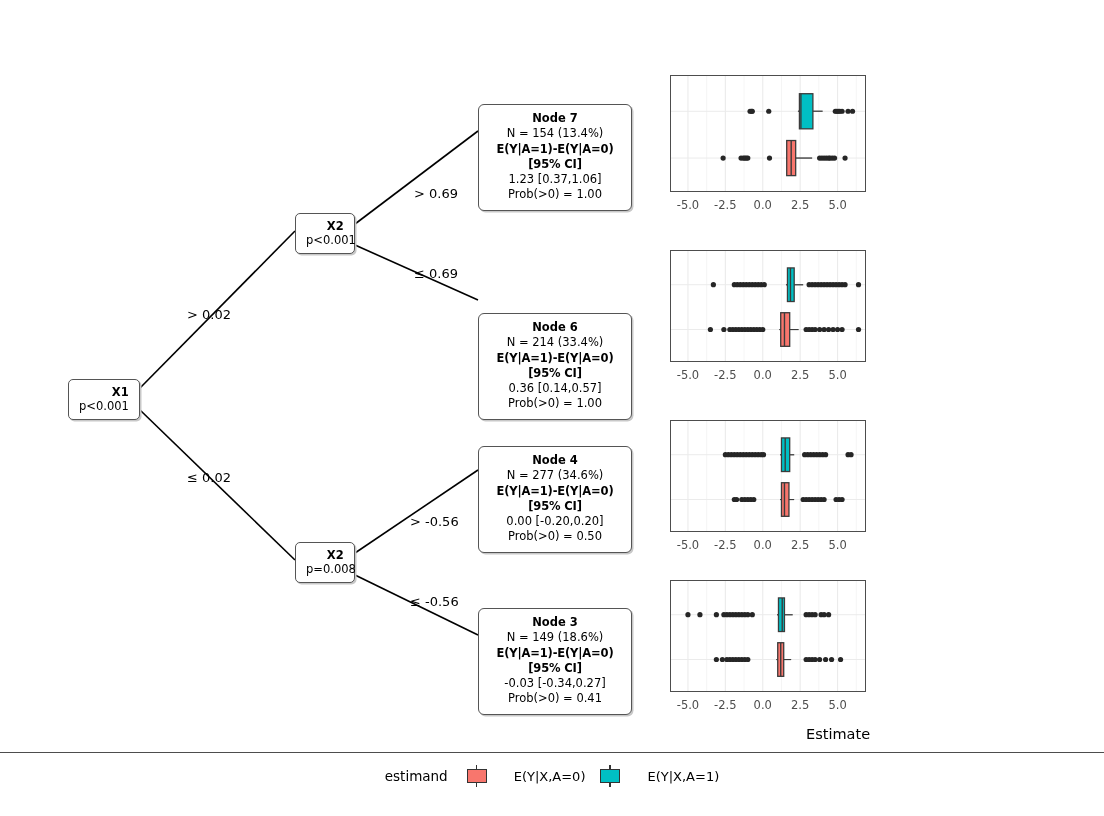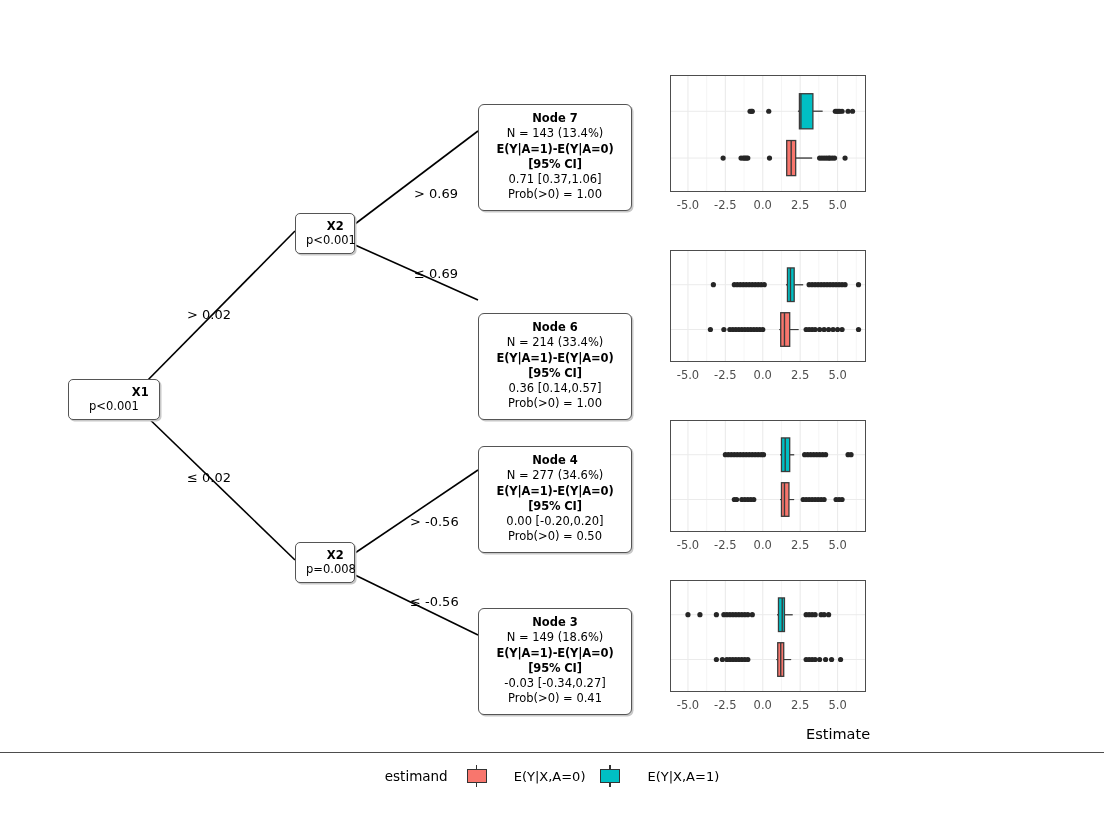--- a/index.html
+++ b/index.html
@@ -67,21 +67,21 @@
     <g stroke="#000" stroke-width="1.6" fill="none">
       <path d="M 140 388 L 295 231"></path>
       <path d="M 140 410 L 295 560"></path>
       <path d="M 355 224 L 478 131"></path>
       <path d="M 355 245 L 478 300"></path>
       <path d="M 355 553 L 478 470"></path>
       <path d="M 355 575 L 478 635"></path>
     </g>
   </svg>
 
-  <div class="split-node" style="left:68px;top:379px;width:92px;">
+  <div class="split-node" style="left:68px;top:379px;width:72px;">
     <div class="sn-var">X1</div>
     <div class="sn-p">p&lt;0.001</div>
   </div>
 
   <div class="split-node" style="left:295px;top:213px;width:60px;">
     <div class="sn-var">X2</div>
     <div class="sn-p">p&lt;0.001</div>
   </div>
 
   <div class="split-node" style="left:295px;top:542px;width:60px;">
@@ -91,23 +91,23 @@
 
   <div class="edge-label" style="left:187px;top:307px;">&gt; 0.02</div>
   <div class="edge-label" style="left:187px;top:470px;">≤ 0.02</div>
   <div class="edge-label" style="left:414px;top:186px;">&gt; 0.69</div>
   <div class="edge-label" style="left:414px;top:266px;">≤ 0.69</div>
   <div class="edge-label" style="left:410px;top:514px;">&gt; -0.56</div>
   <div class="edge-label" style="left:410px;top:594px;">≤ -0.56</div>
 
   <div class="leaf-node" style="left:478px;top:104px;">
     <div class="ln-title">Node  7</div>
-    <div class="ln-n">N = 143 (13.4%)</div>
+    <div class="ln-n">N = 154 (13.4%)</div>
     <div class="ln-est-label">E(Y|A=1)-E(Y|A=0) [95% CI]</div>
-    <div class="ln-est">0.71 [0.37,1.06]</div>
+    <div class="ln-est">1.23 [0.37,1.06]</div>
     <div class="ln-prob">Prob(&gt;0) = 1.00</div>
   </div>
 
   <div class="leaf-node" style="left:478px;top:277px;margin-top:36px;">
     <div class="ln-title">Node  6</div>
     <div class="ln-n">N = 214 (33.4%)</div>
     <div class="ln-est-label">E(Y|A=1)-E(Y|A=0) [95% CI]</div>
     <div class="ln-est">0.36 [0.14,0.57]</div>
     <div class="ln-prob">Prob(&gt;0) = 1.00</div>
   </div>

